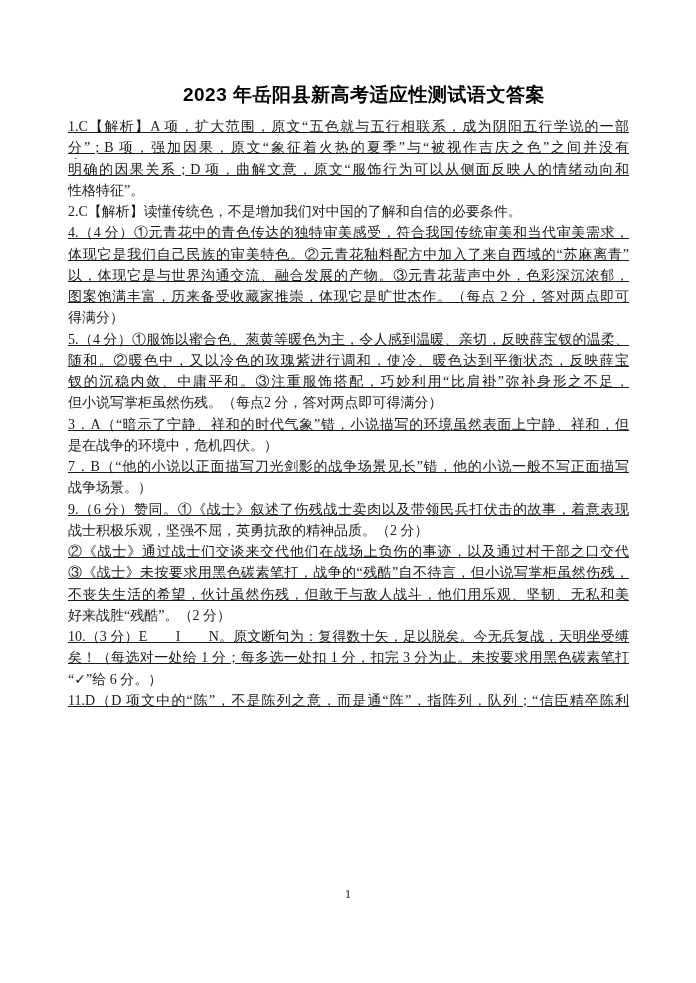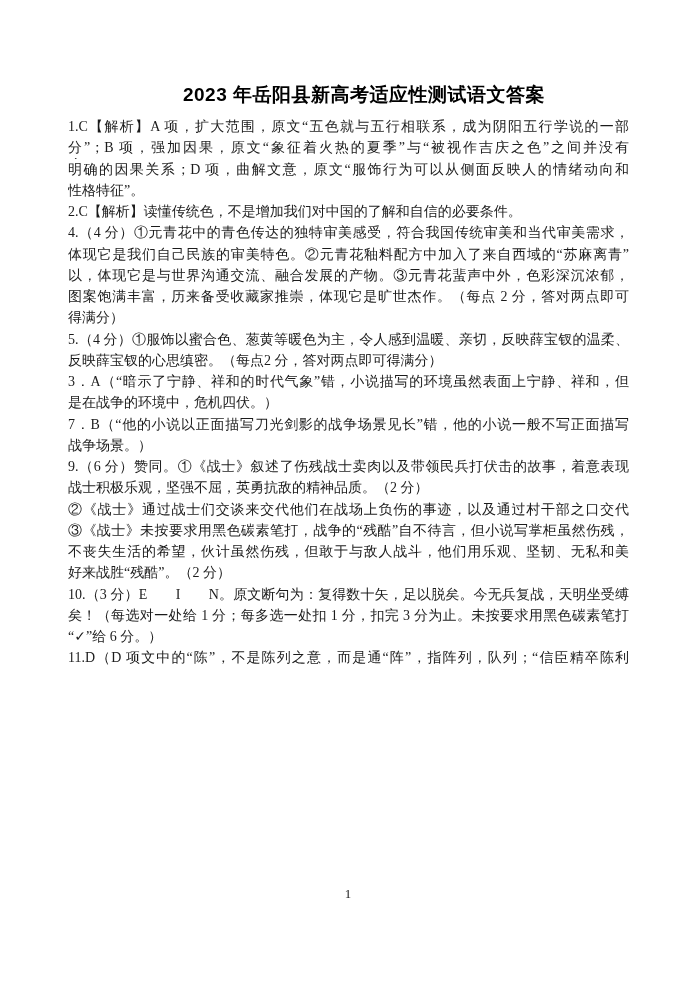--- a/index.html
+++ b/index.html
@@ -48,20 +48,21 @@
   .line {
     font-size: 14px;
     line-height: 21.26px;
     height: 21.26px;
     overflow: hidden;
     text-align: justify;
     white-space: normal;
   }
   .line.fill {
     text-align-last: justify;
+    text-decoration: underline;
   }
   .dot {
     font-style: normal;
     -webkit-text-emphasis: dot #1b1b1b;
     -webkit-text-emphasis-position: under right;
     text-emphasis: dot #1b1b1b;
     text-emphasis-position: under right;
   }
   .page-number {
     position: absolute;
@@ -92,21 +93,23 @@
       </div>
       <div class="para">
         <div class="line fill">4.（4 分）①元青花中的青色传达的独特审美感受，符合我国传统审美和当代审美需求，</div>
         <div class="line fill">体现它是我们自己民族的审美特色。②元青花釉料配方中加入了来自西域的“苏麻离青”</div>
         <div class="line fill">以，体现它是与世界沟通交流、融合发展的产物。③元青花蜚声中外，色彩深沉浓郁，</div>
         <div class="line fill">图案饱满丰富，历来备受收藏家推崇，体现它是旷世杰作。（每点 2 分，答对两点即可</div>
         <div class="line">得满分）</div>
       </div>
       <div class="para">
         <div class="line fill">5.（4 分）①服饰以蜜合色、葱黄等暖色为主，令人感到温暖、亲切，反映薛宝钗的温柔、</div>
-        <div class="line">反映薛宝钗的心思缜密。（每点2 分，答对两点即可得满分）</div>
+        <div class="line fill">随和。②暖色中，又以冷色的玫瑰紫进行调和，使冷、暖色达到平衡状态，反映薛宝</div>
+        <div class="line fill">钗的沉稳内敛、中庸平和。③注重服饰搭配，巧妙利用“比肩褂”弥补身形之不足，</div>
+        <div class="line">但小说写掌柜虽然伤残。（每点2 分，答对两点即可得满分）</div>
       </div>
       <div class="para">
         <div class="line fill">3．A（“暗示了宁静、祥和的时代气象”错，小说描写的环境虽然表面上宁静、祥和，但</div>
         <div class="line">是在战争的环境中，危机四伏。）</div>
       </div>
       <div class="para">
         <div class="line fill">7．B（“他的小说以正面描写刀光剑影的战争场景见长”错，他的小说一般不写正面描写</div>
         <div class="line">战争场景。）</div>
       </div>
       <div class="para">

